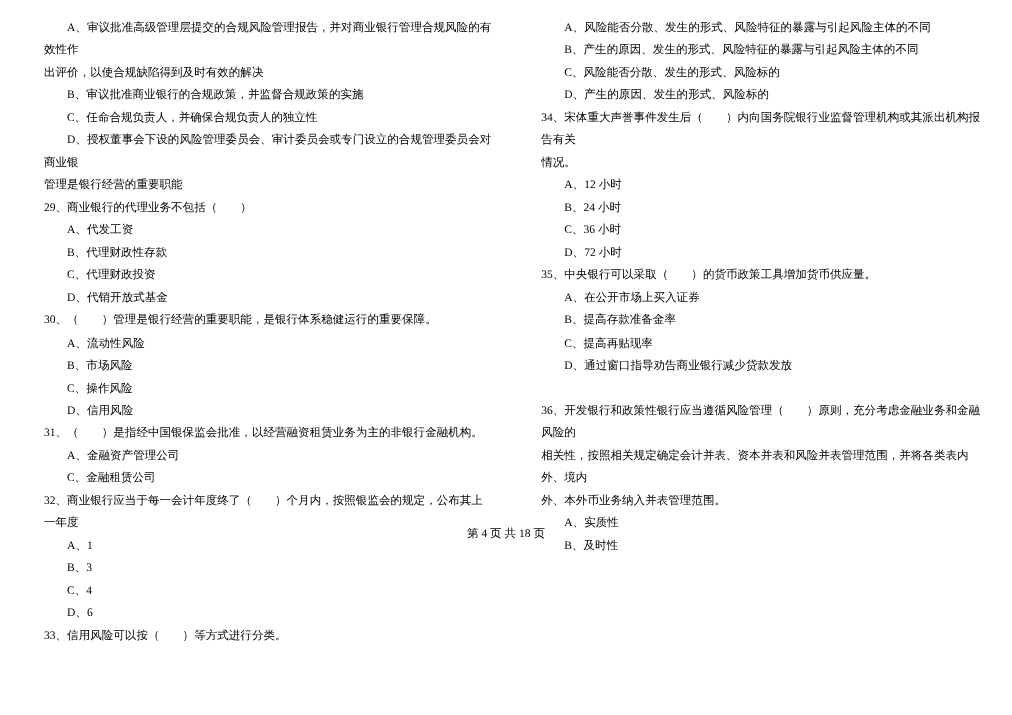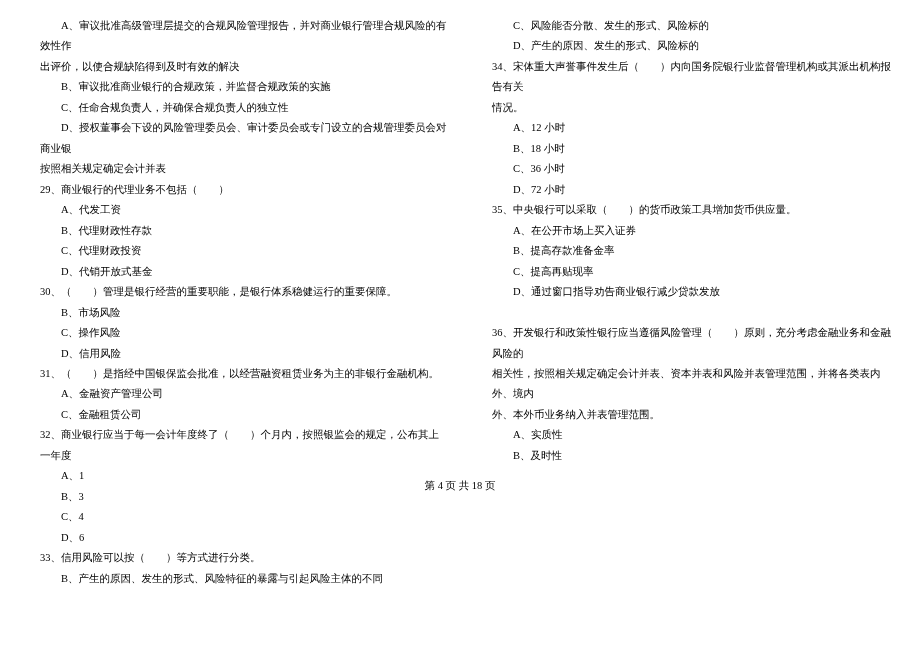--- a/index.html
+++ b/index.html
@@ -43,46 +43,48 @@
 </head>
 <body>
 
 <div class="page">
   <div class="cols">
       <div class="line indent2">A、审议批准高级管理层提交的合规风险管理报告，并对商业银行管理合规风险的有效性作</div>
       <div class="line">出评价，以使合规缺陷得到及时有效的解决</div>
       <div class="line indent2">B、审议批准商业银行的合规政策，并监督合规政策的实施</div>
       <div class="line indent2">C、任命合规负责人，并确保合规负责人的独立性</div>
       <div class="line indent2">D、授权董事会下设的风险管理委员会、审计委员会或专门设立的合规管理委员会对商业银</div>
-      <div class="line">按照相关规定确定会计并表</div>
+      <div class="line">管理是银行经营的重要职能</div>
       <div class="line">29、商业银行的代理业务不包括（　　）</div>
       <div class="line indent2">A、代发工资</div>
       <div class="line indent2">B、代理财政性存款</div>
       <div class="line indent2">C、代理财政投资</div>
       <div class="line indent2">D、代销开放式基金</div>
       <div class="line">30、（　　）管理是银行经营的重要职能，是银行体系稳健运行的重要保障。</div>
+      <div class="line indent2">A、流动性风险</div>
       <div class="line indent2">B、市场风险</div>
       <div class="line indent2">C、操作风险</div>
       <div class="line indent2">D、信用风险</div>
       <div class="line">31、（　　）是指经中国银保监会批准，以经营融资租赁业务为主的非银行金融机构。</div>
       <div class="line indent2">A、金融资产管理公司</div>
       <div class="line indent2">C、金融租赁公司</div>
       <div class="line">32、商业银行应当于每一会计年度终了（　　）个月内，按照银监会的规定，公布其上一年度</div>
       <div class="line indent2">A、1</div>
       <div class="line indent2">B、3</div>
       <div class="line indent2">C、4</div>
       <div class="line indent2">D、6</div>
       <div class="line">33、信用风险可以按（　　）等方式进行分类。</div>
+      <div class="line indent2">A、风险能否分散、发生的形式、风险特征的暴露与引起风险主体的不同</div>
       <div class="line indent2">B、产生的原因、发生的形式、风险特征的暴露与引起风险主体的不同</div>
       <div class="line indent2">C、风险能否分散、发生的形式、风险标的</div>
       <div class="line indent2">D、产生的原因、发生的形式、风险标的</div>
       <div class="line">34、宋体重大声誉事件发生后（　　）内向国务院银行业监督管理机构或其派出机构报告有关</div>
       <div class="line">情况。</div>
       <div class="line indent2">A、12 小时</div>
-      <div class="line indent2">B、18 小时</div>
+      <div class="line indent2">B、24 小时</div>
       <div class="line indent2">C、36 小时</div>
       <div class="line indent2">D、72 小时</div>
       <div class="line">35、中央银行可以采取（　　）的货币政策工具增加货币供应量。</div>
       <div class="line indent2">A、在公开市场上买入证券</div>
       <div class="line indent2">B、提高存款准备金率</div>
       <div class="line indent2">C、提高再贴现率</div>
       <div class="line indent2">D、通过窗口指导劝告商业银行减少贷款发放</div>
       <div class="line">&nbsp;</div>
       <div class="line">36、开发银行和政策性银行应当遵循风险管理（　　）原则，充分考虑金融业务和金融风险的</div>
       <div class="line">相关性，按照相关规定确定会计并表、资本并表和风险并表管理范围，并将各类表内外、境内</div>

